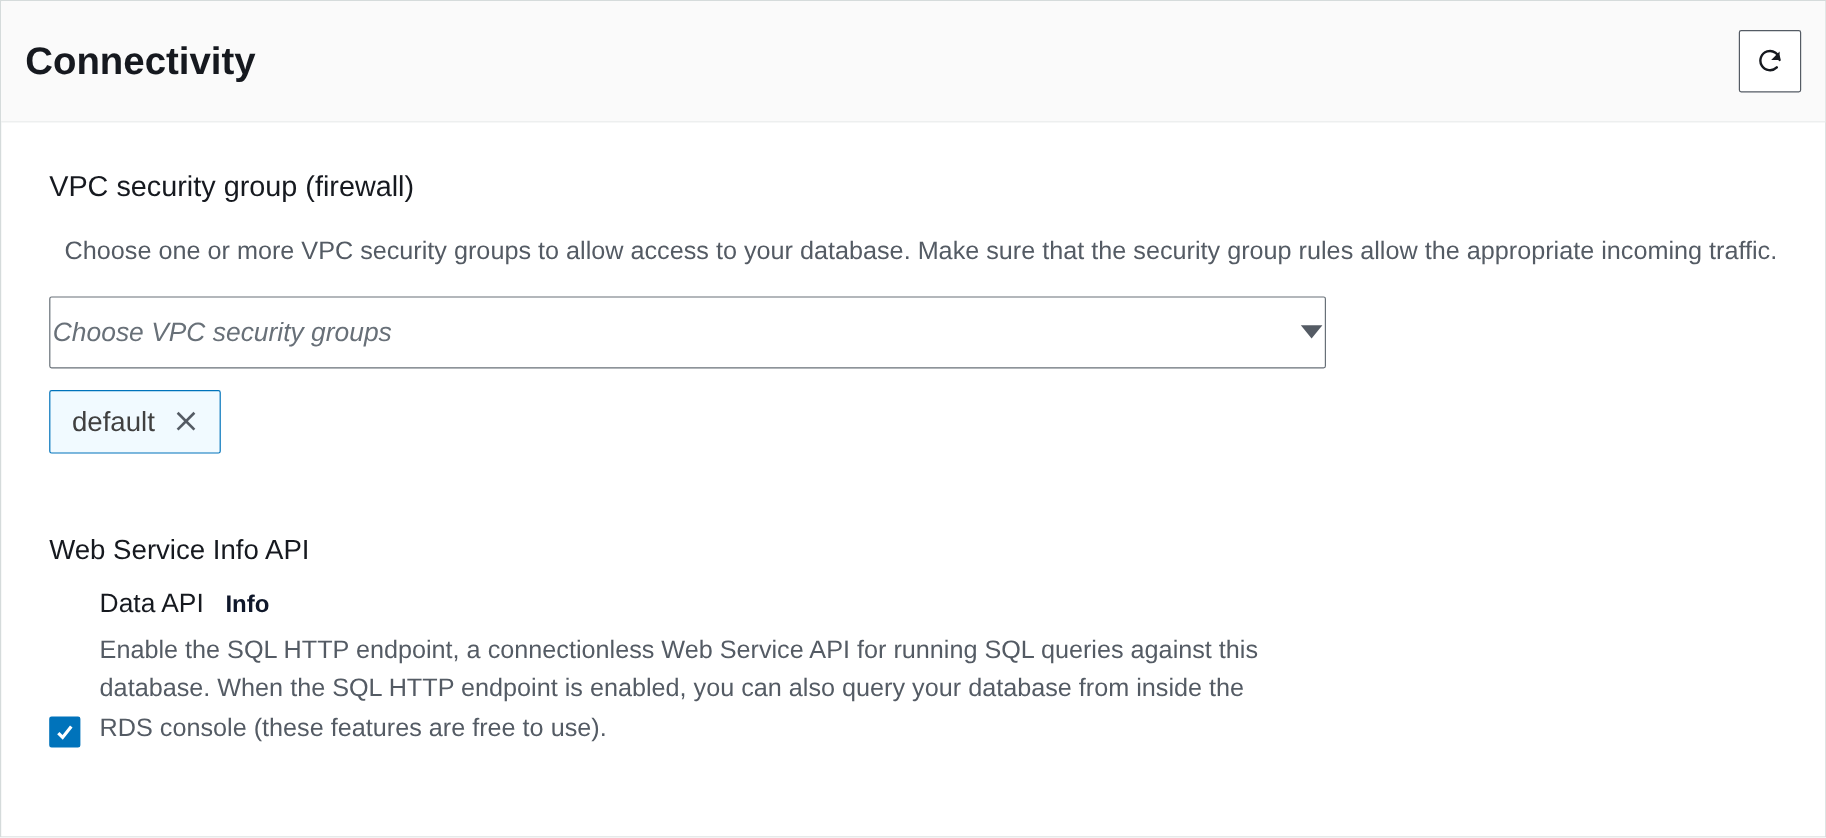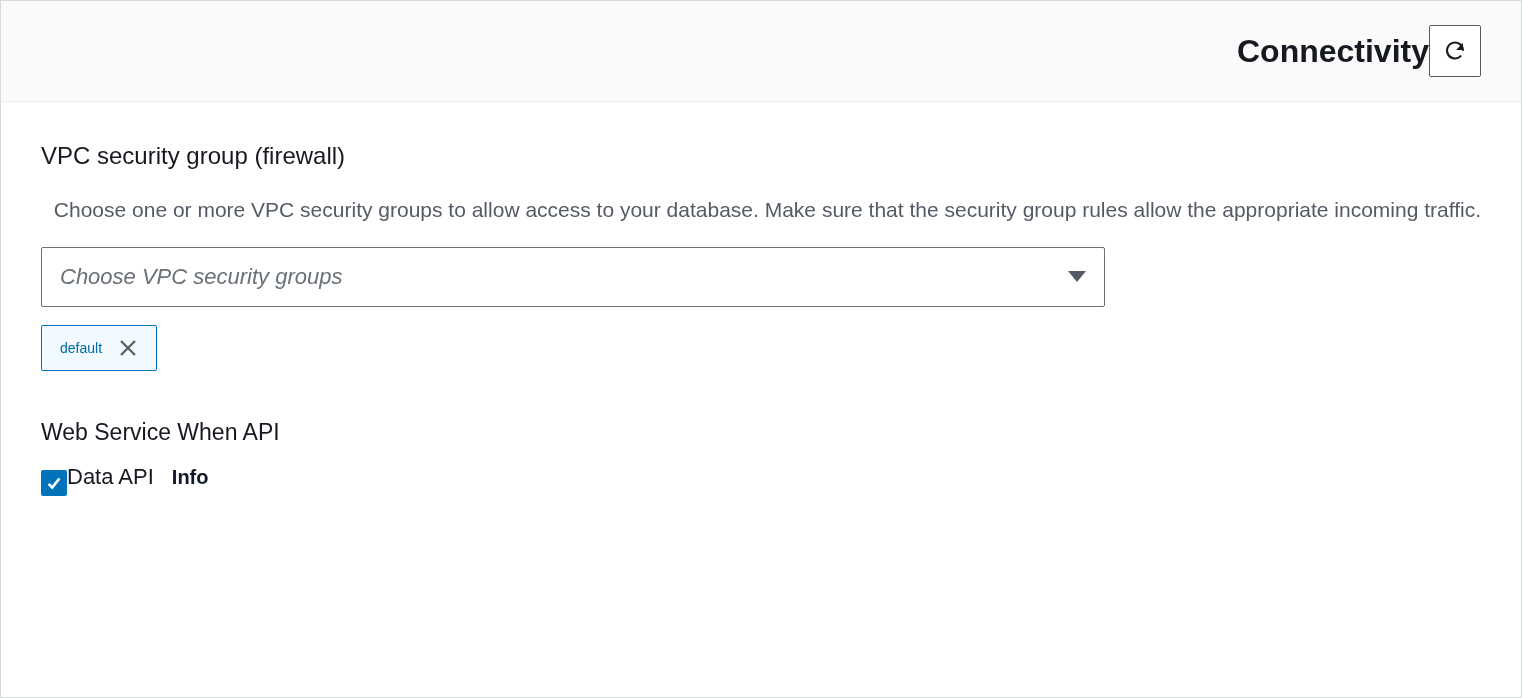--- a/index.html
+++ b/index.html
@@ -15,23 +15,23 @@
   .panel {
     width: 1522px;
     height: 698px;
     border: 1px solid #d5dbdb;
     background: #fff;
     display: flex;
     flex-direction: column;
   }
   .panel-header {
     display: flex;
-    justify-content: flex-end;
-    align-items: center;
-    padding: 24px 40px;
+    justify-content: space-between;
+    align-items: center;
+    padding: 24px 20px;
     background: #fafafa;
     border-bottom: 1px solid #eaeded;
   }
   .panel-title {
     font-size: 32px;
     font-weight: 700;
     color: #16191f;
   }
   .refresh-btn {
     width: 52px;
@@ -68,21 +68,21 @@
     text-align: right;
   }
   .select-wrap {
     width: 1064px;
     height: 60px;
     border: 1px solid #687078;
     border-radius: 2px;
     display: flex;
     align-items: center;
     justify-content: space-between;
-    padding: 0 18px;
+    padding: 0 2px;
     cursor: pointer;
     margin-bottom: 18px;
     background: #fff;
   }
   .select-placeholder {
     font-size: 22px;
     font-style: italic;
     color: #687078;
   }
   .caret-down {
@@ -93,44 +93,44 @@
     border-top: 11px solid #545b64;
   }
   .token {
     display: inline-flex;
     align-items: center;
     gap: 16px;
     border: 1px solid #0073bb;
     background: #f1faff;
     border-radius: 2px;
     padding: 12px 18px;
-    font-size: 14px;
-    color: #0369a1;
-    margin-bottom: 48px;
+    font-size: 23px;
+    color: #404040;
+    margin-bottom: 67px;
   }
   .token-close {
     display: inline-flex;
     cursor: pointer;
   }
   .token-close svg {
     width: 20px;
     height: 20px;
     stroke: #545b64;
     stroke-width: 2.2;
   }
   .subsection-label {
     font-size: 23px;
     font-weight: 400;
     color: #16191f;
     margin-bottom: 18px;
   }
   .checkbox-row {
     display: flex;
-    align-items: center;
-    gap: 0;
+    align-items: flex-end;
+    gap: 16px;
   }
   .checkbox {
     width: 26px;
     height: 26px;
     border: 2px solid #0073bb;
     background: #0073bb;
     border-radius: 2px;
     display: flex;
     align-items: center;
     justify-content: center;
@@ -200,30 +200,31 @@
     <div class="token">
       <span>default</span>
       <span class="token-close">
         <svg viewBox="0 0 20 20">
           <line x1="3" y1="3" x2="17" y2="17"></line>
           <line x1="17" y1="3" x2="3" y2="17"></line>
         </svg>
       </span>
     </div>
 
-    <div class="subsection-label">Web Service When API</div>
+    <div class="subsection-label">Web Service Info API</div>
 
     <div class="checkbox-row">
       <div class="checkbox">
         <svg viewBox="0 0 20 20">
           <polyline points="4 11 8 15 16 5"></polyline>
         </svg>
       </div>
       <div class="checkbox-body">
         <div class="checkbox-label-line">
           <span class="checkbox-label">Data API</span>
           <span class="info-link">Info</span>
         </div>
+        <div class="checkbox-desc">Enable the SQL HTTP endpoint, a connectionless Web Service API for running SQL queries against this database. When the SQL HTTP endpoint is enabled, you can also query your database from inside the RDS console (these features are free to use).</div>
       </div>
     </div>
 
   </div>
 </div>
 
 </body></html>

